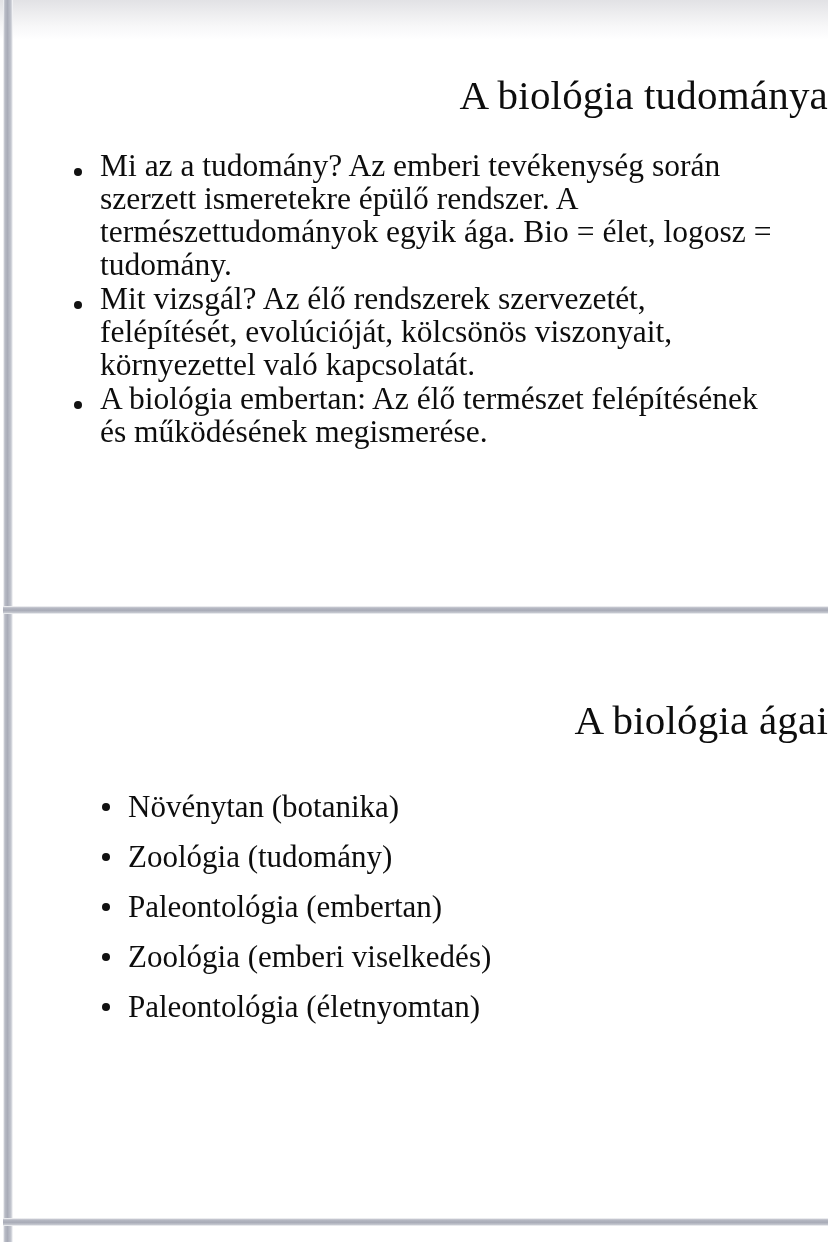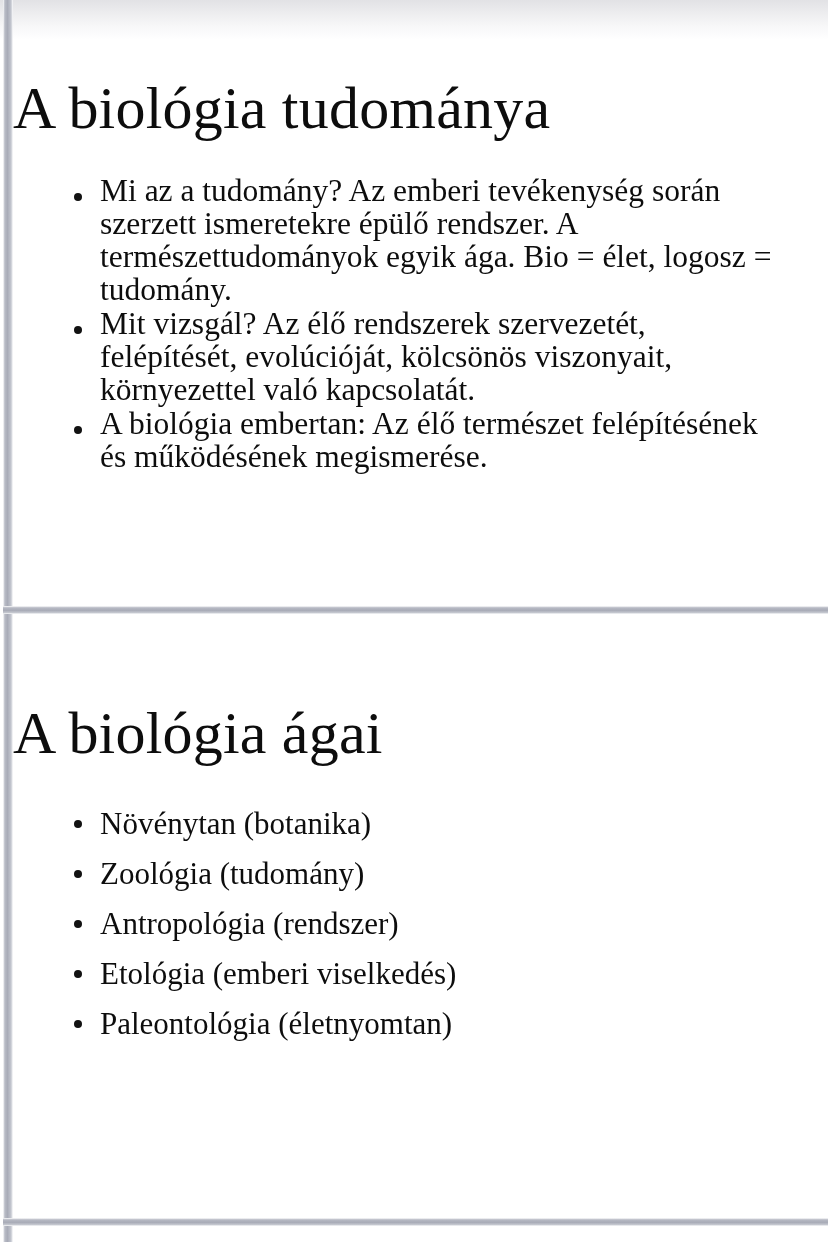--- a/index.html
+++ b/index.html
@@ -60,22 +60,22 @@
   .slide {
     position: absolute;
     left: 13px;
     width: 815px;
     box-sizing: border-box;
   }
   .slide-one { top: 0;    height: 606px; }
   .slide-two { top: 614px; height: 688px; }
 
   .slide-title {
-    text-align: left;
-    font-size: 60px;
+    text-align: right;
+    font-size: 41px;
     line-height: 52px;
     font-weight: 400;
     letter-spacing: 0.2px;
     color: #0d0d0d;
     white-space: nowrap;
   }
   .slide-one .slide-title { padding-top: 42px; }
   .slide-two .slide-title { padding-top: 53px; }
 
   .bullets {
@@ -103,21 +103,21 @@
   .slide-one .bullet {
     font-size: 31.5px;
     line-height: 33px;
     margin-bottom: 1px;
     max-width: 690px;
     text-align: left;
   }
   .slide-one .bullet .dot { top: 19px; }
 
   
-  .slide-two .bullets { margin-top: 36px; padding-left: 50px; }
+  .slide-two .bullets { margin-top: 36px; padding-left: 78px; }
   .slide-two .bullet {
     font-size: 31px;
     line-height: 50px;
     white-space: nowrap;
   }
   .slide-two .bullet .dot { top: 21px; }
 </style>
 </head>
 <body>
 
@@ -154,25 +154,25 @@
       <li class="bullet">
         <span class="dot"></span>
         <span>Növénytan (botanika)</span>
       </li>
       <li class="bullet">
         <span class="dot"></span>
         <span>Zoológia (tudomány)</span>
       </li>
       <li class="bullet">
         <span class="dot"></span>
-        <span>Antropológia (rendszer)</span>
+        <span>Paleontológia (embertan)</span>
       </li>
       <li class="bullet">
         <span class="dot"></span>
-        <span>Etológia (emberi viselkedés)</span>
+        <span>Zoológia (emberi viselkedés)</span>
       </li>
       <li class="bullet">
         <span class="dot"></span>
         <span>Paleontológia (életnyomtan)</span>
       </li>
     </ul>
   </section>
 
   <div class="h-rule bottom"></div>
 

